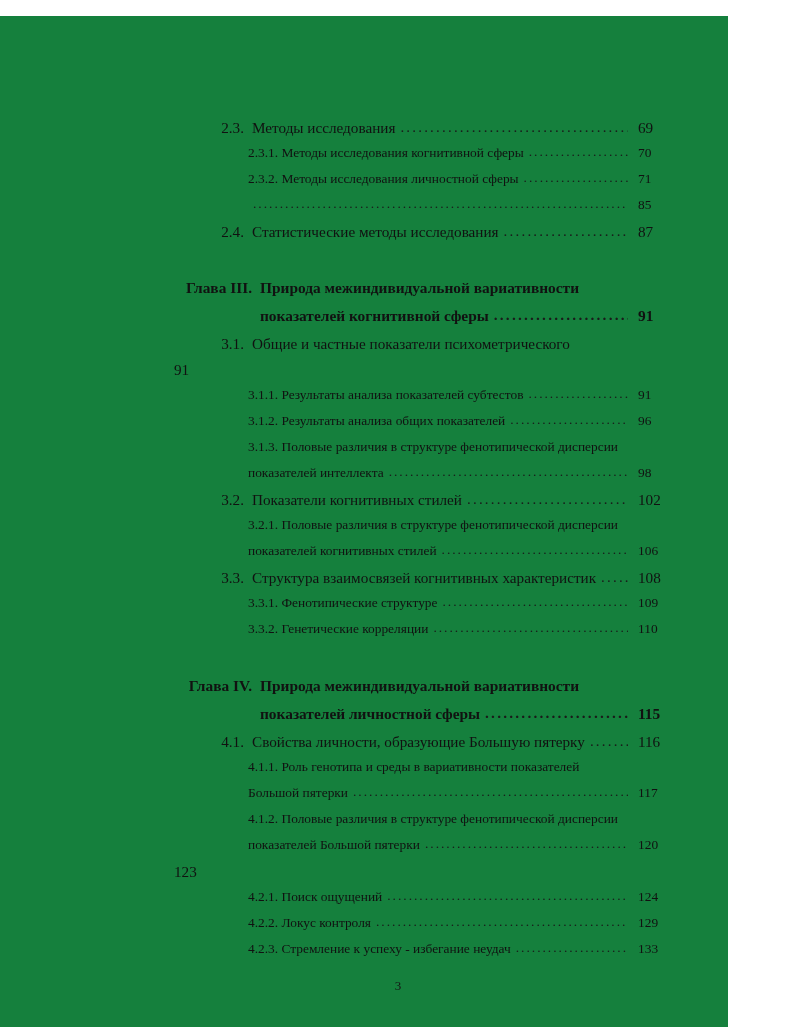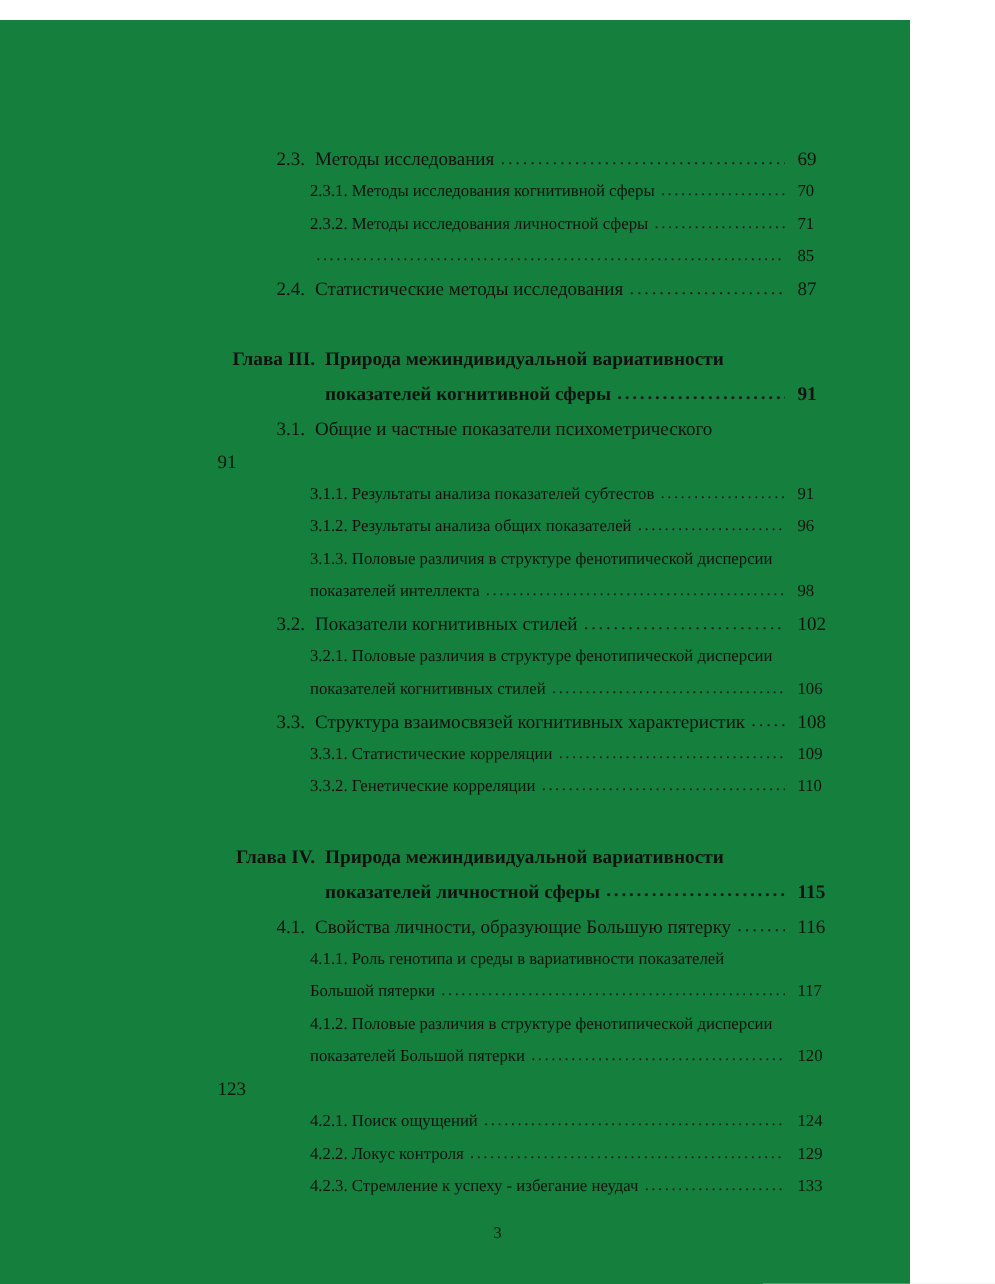--- a/index.html
+++ b/index.html
@@ -290,21 +290,21 @@
         <div class="num">3.3.</div>
         <div class="body">
           <span class="label">Структура взаимосвязей когнитивных характеристик</span>
           <span class="leader">.........................................................................................</span>
         </div>
         <div class="pageno">108</div>
       </div>
       <div class="row lvl3">
         <div class="num"></div>
         <div class="body">
-          <span class="label">3.3.1. Статистические корреляции</span>
+          <span class="label">3.3.1. Фенотипические структуре</span>
           <span class="leader">.........................................................................................</span>
         </div>
         <div class="pageno">109</div>
       </div>
       <div class="row lvl3">
         <div class="num"></div>
         <div class="body">
           <span class="label">3.3.2. Генетические корреляции</span>
           <span class="leader">.........................................................................................</span>
         </div>

